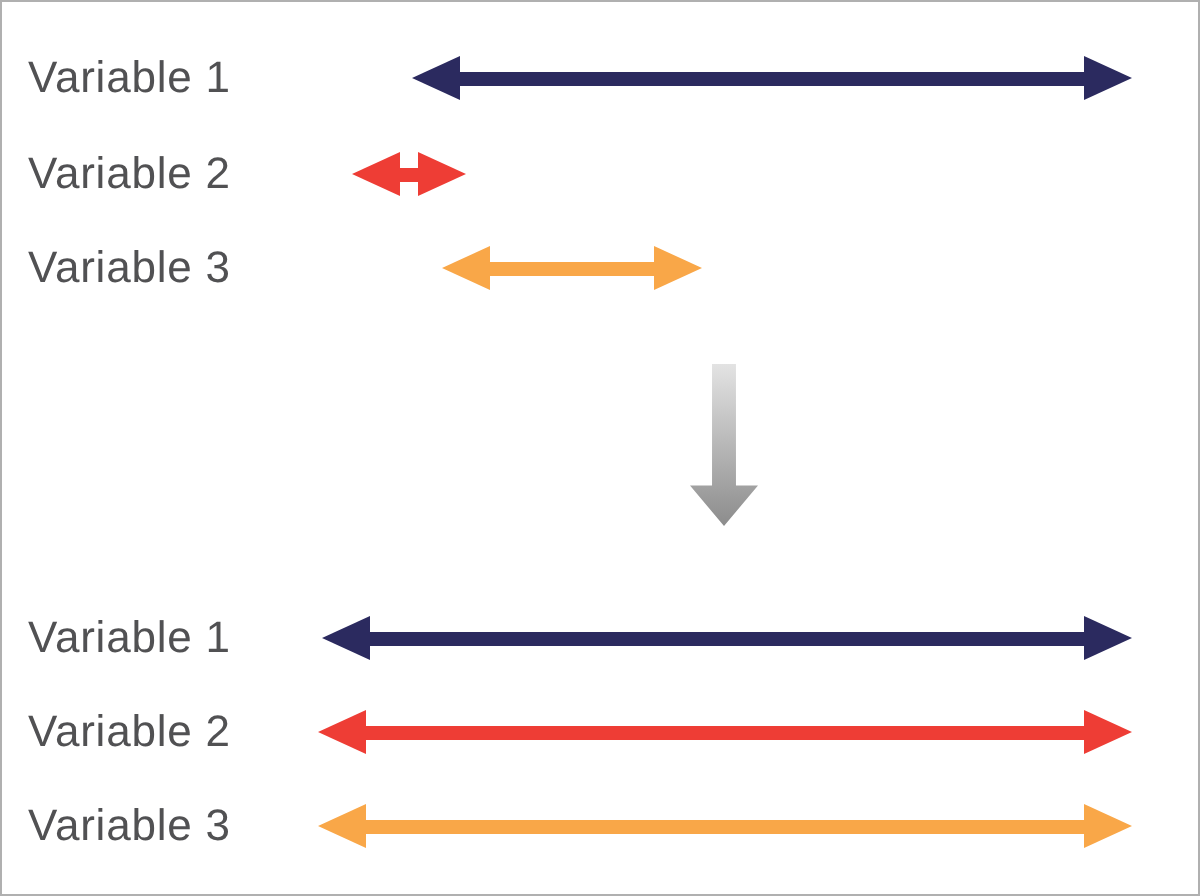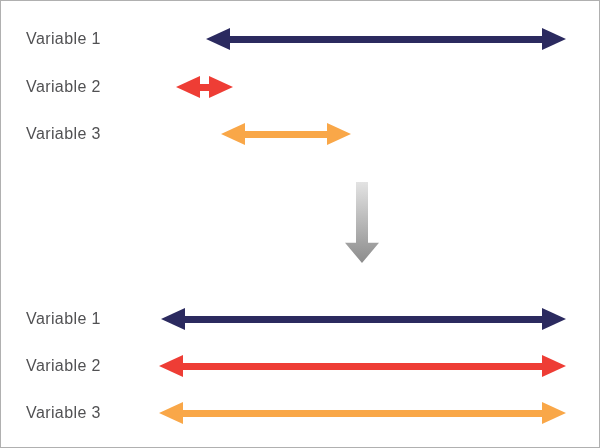--- a/index.html
+++ b/index.html
@@ -15,24 +15,24 @@
     position: relative;
     width: 600px;
     height: 448px;
     background: var(--background);
     border: 1px solid var(--border);
     font-family: "Liberation Sans", "DejaVu Sans", sans-serif;
     overflow: hidden;
   }
   .var-label {
     position: absolute;
-    left: 25px;
+    left: 13px;
     height: 22px;
     line-height: 22px;
-    font-size: 16px;
+    font-size: 22px;
     letter-spacing: 0.4px;
     color: var(--label-text);
     white-space: nowrap;
   }
   
   .arrow {
     position: absolute;
     height: 22px;
   }
   .arrow .shaft {

